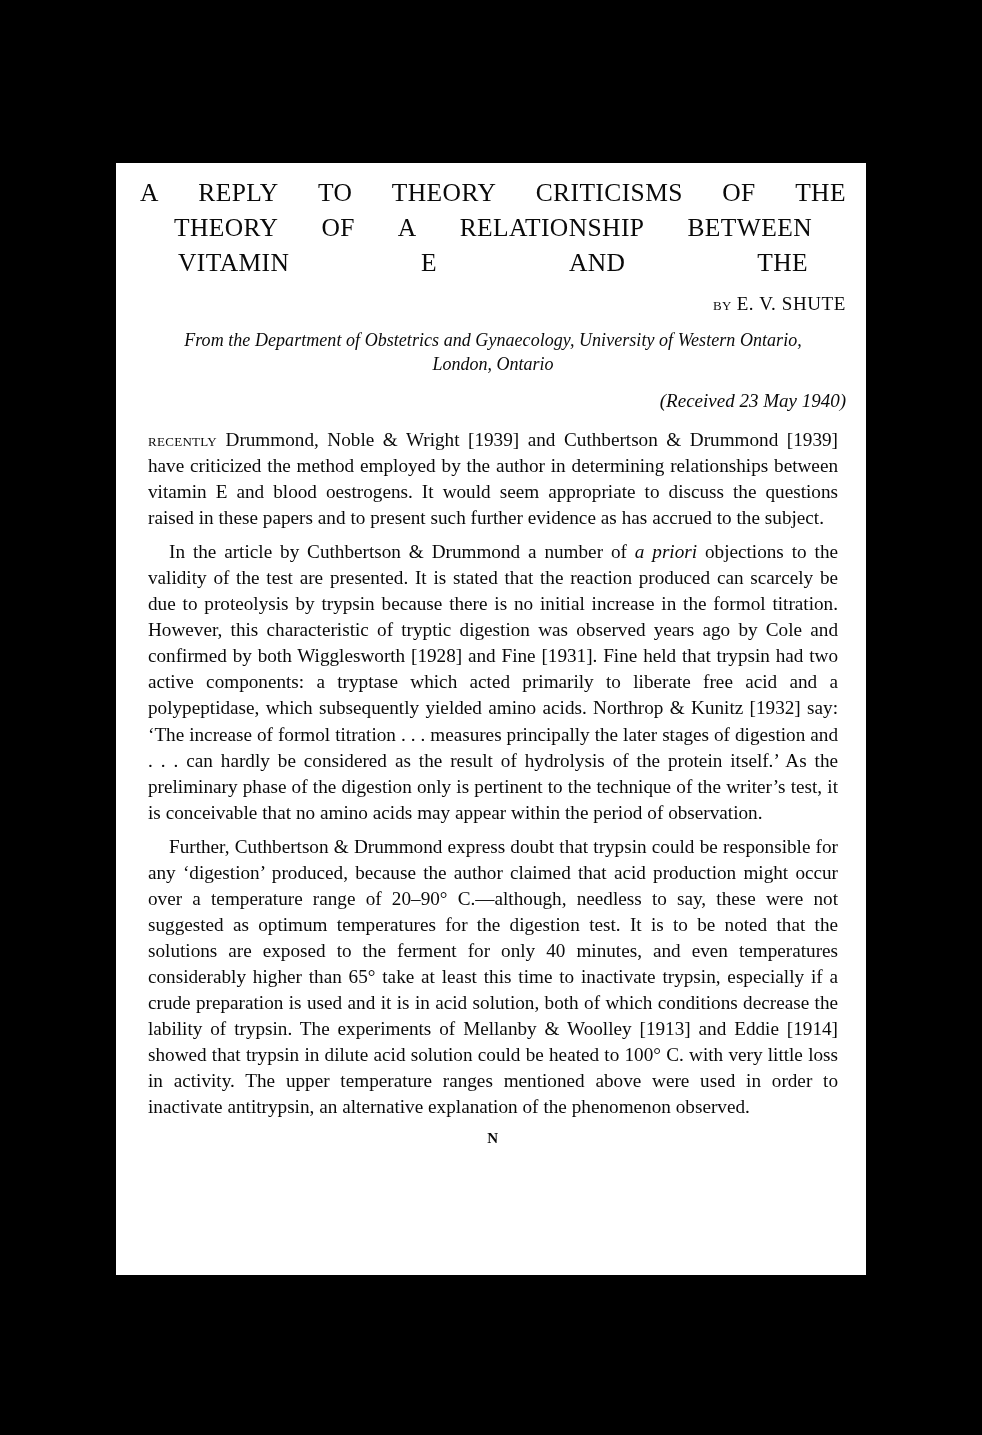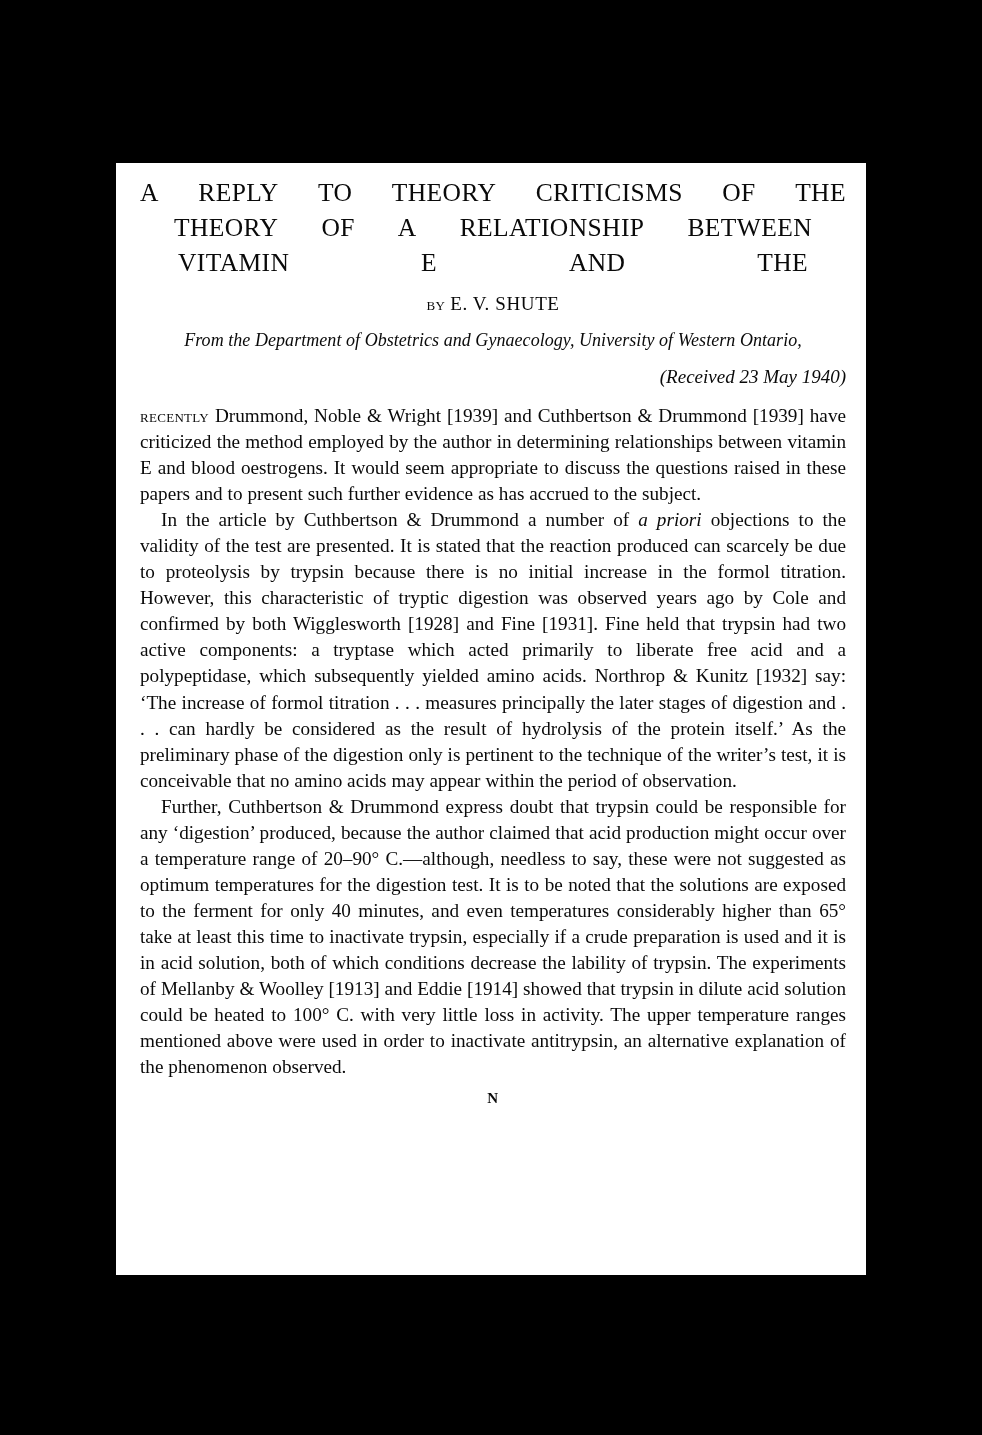--- a/index.html
+++ b/index.html
@@ -68,21 +68,21 @@
     text-align: right;
   }
   .title-line.stretch.narrow2 {
     padding-left: 38px;
     padding-right: 38px;
     align-items: center;
   }
 
   
   .byline {
-    text-align: center;
+    text-align: right;
     font-size: 19px;
     line-height: 24px;
     margin: 12px 0 0 0;
     color: #0a0a0a;
     letter-spacing: 0.3px;
   }
   .smallcaps {
     font-variant: small-caps;
     text-transform: lowercase;
   }
@@ -111,21 +111,21 @@
     line-height: 24px;
     margin: 13px 0 0 0;
     color: #0a0a0a;
   }
 
   
   .body-area {
     margin-top: 14px;
   }
   p.para {
-    margin: 0;
+    margin: 8px;
     font-size: 19.2px;
     line-height: 26.05px;
     color: #0a0a0a;
     text-align: justify;
     text-align-last: left;
     -webkit-hyphens: none;
     hyphens: none;
     word-spacing: 0.1px;
   }
   p.para.indent { text-indent: 21px; }
@@ -179,20 +179,21 @@
             <span>THE</span>
         </span>
       </h1>
 
       <div class="byline">
         <span class="smallcaps">By</span><span>&nbsp;</span><span class="name">E. V. SHUTE</span>
       </div>
 
       <div class="affiliation">
         <span class="aff-line1">From the Department of Obstetrics and Gynaecology, University of Western Ontario,</span>
+        <span class="aff-line2">London, Ontario</span>
       </div>
 
       <div class="received">(Received 23 May 1940)</div>
 
       <div class="body-area">
 
         <p class="para"><span class="dropcaps">Recently</span><span> Drummond, Noble &amp; Wright [1939] and Cuthbertson &amp; Drummond [1939] have criticized the method employed by the author in determining relationships between vitamin E and blood oestrogens. It would seem appropriate to discuss the questions raised in these papers and to present such further evidence as has accrued to the subject.</span></p>
 
         <p class="para indent"><span>In the article by Cuthbertson &amp; Drummond a number of </span><i class="ital">a priori</i><span> objections to the validity of the test are presented. It is stated that the reaction produced can scarcely be due to proteolysis by trypsin because there is no initial increase in the formol titration. However, this characteristic of tryptic digestion was observed years ago by Cole and confirmed by both Wigglesworth [1928] and Fine [1931]. Fine held that trypsin had two active components: a tryptase which acted primarily to liberate free acid and a polypeptidase, which subsequently yielded amino acids. Northrop &amp; Kunitz [1932] say: ‘The increase of formol titration . . . measures principally the later stages of digestion and . . . can hardly be considered as the result of hydrolysis of the protein itself.’ As the preliminary phase of the digestion only is pertinent to the technique of the writer’s test, it is conceivable that no amino acids may appear within the period of observation.</span></p>
 

